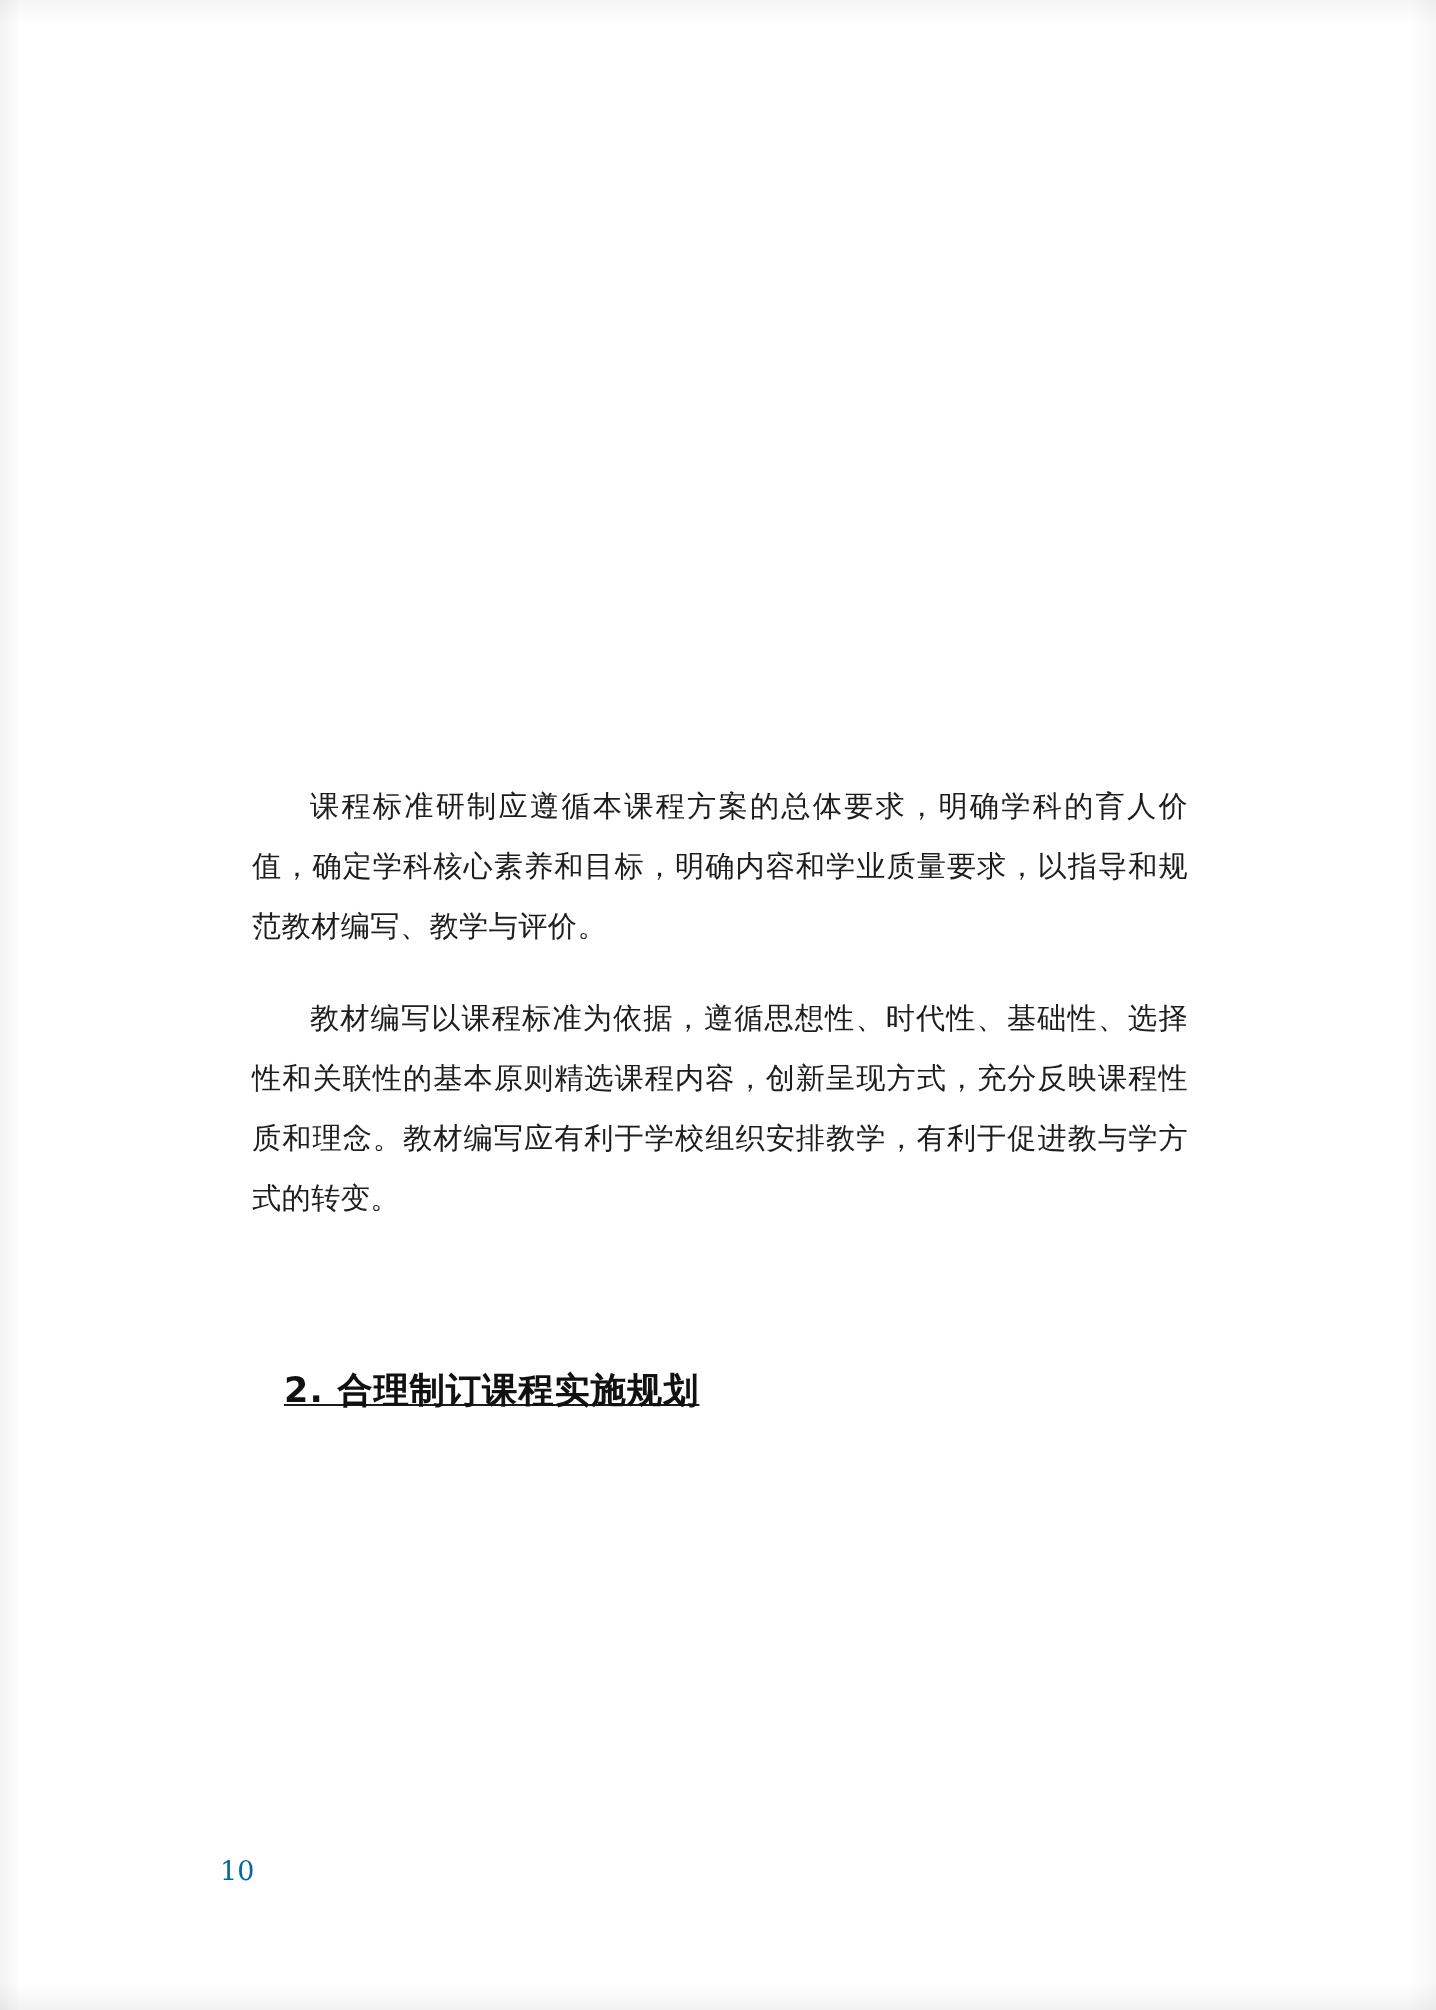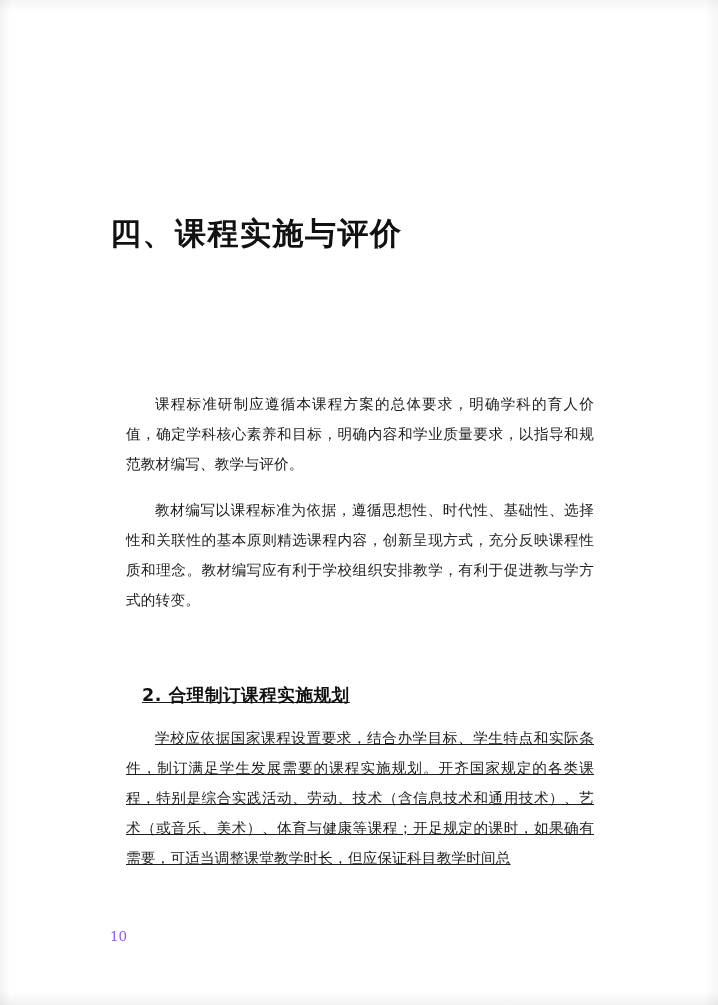--- a/index.html
+++ b/index.html
@@ -78,38 +78,36 @@
     color: #1d1d1d;
     letter-spacing: 0.2px;
   }
   .sec1 { top: 373px; }
   .sec2 { top: 683px; text-decoration: underline; }
   .page-number {
     position: absolute;
     left: 110px;
     top: 928px;
     font-size: 13.5px;
-    color: #8b5cf6;
+    color: #0369a1;
     font-family: "DejaVu Serif", "Liberation Serif", serif;
   }
 </style>
 </head>
 <body>
 
 <div class="page">
   <div class="content">
 
-    <h1 class="chapter-title">四、课程实施与评价</h1>
 
     <div class="section sec1">
       <p class="para">课程标准研制应遵循本课程方案的总体要求，明确学科的育人价值，确定学科核心素养和目标，明确内容和学业质量要求，以指导和规范教材编写、教学与评价。</p>
       <p class="para">教材编写以课程标准为依据，遵循思想性、时代性、基础性、选择性和关联性的基本原则精选课程内容，创新呈现方式，充分反映课程性质和理念。教材编写应有利于学校组织安排教学，有利于促进教与学方式的转变。</p>
     </div>
 
     <div class="section sec2">
       <h2 class="section-heading">2. 合理制订课程实施规划</h2>
-      <p class="para">学校应依据国家课程设置要求，结合办学目标、学生特点和实际条件，制订满足学生发展需要的课程实施规划。开齐国家规定的各类课程，特别是综合实践活动、劳动、技术（含信息技术和通用技术）、艺术（或音乐、美术）、体育与健康等课程；开足规定的课时，如果确有需要，可适当调整课堂教学时长，但应保证科目教学时间总</p>
     </div>
 
   </div>
 
   <div class="page-number">10</div>
 </div>
 
 </body></html>

